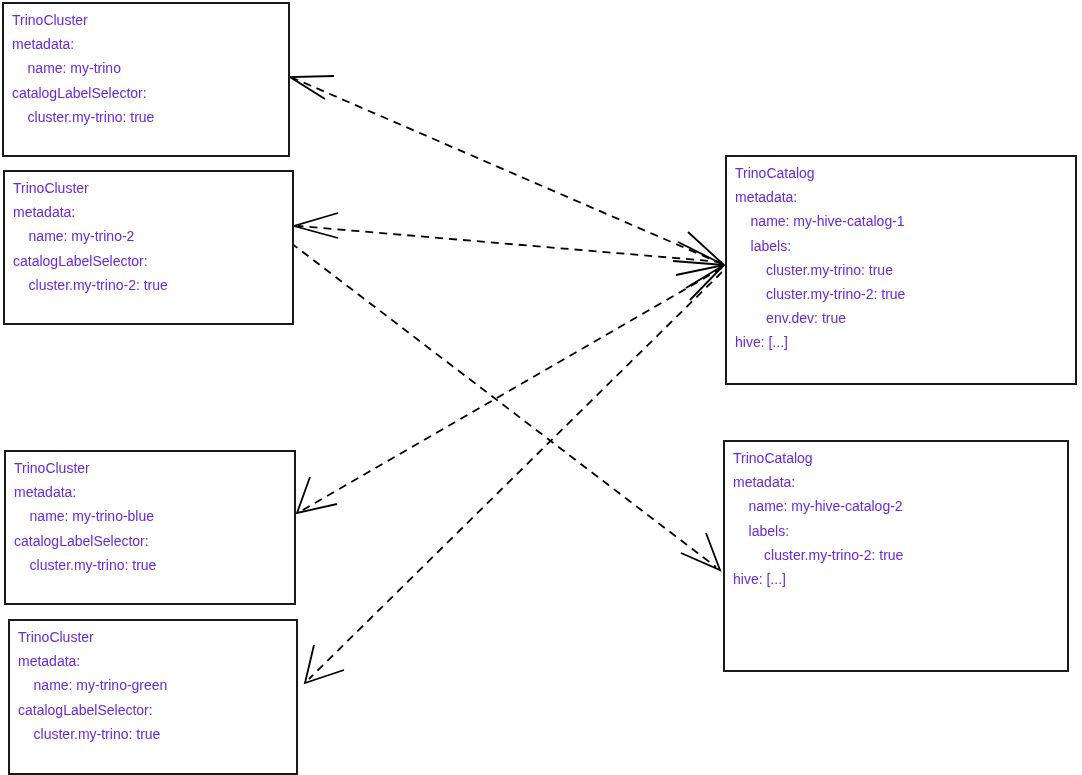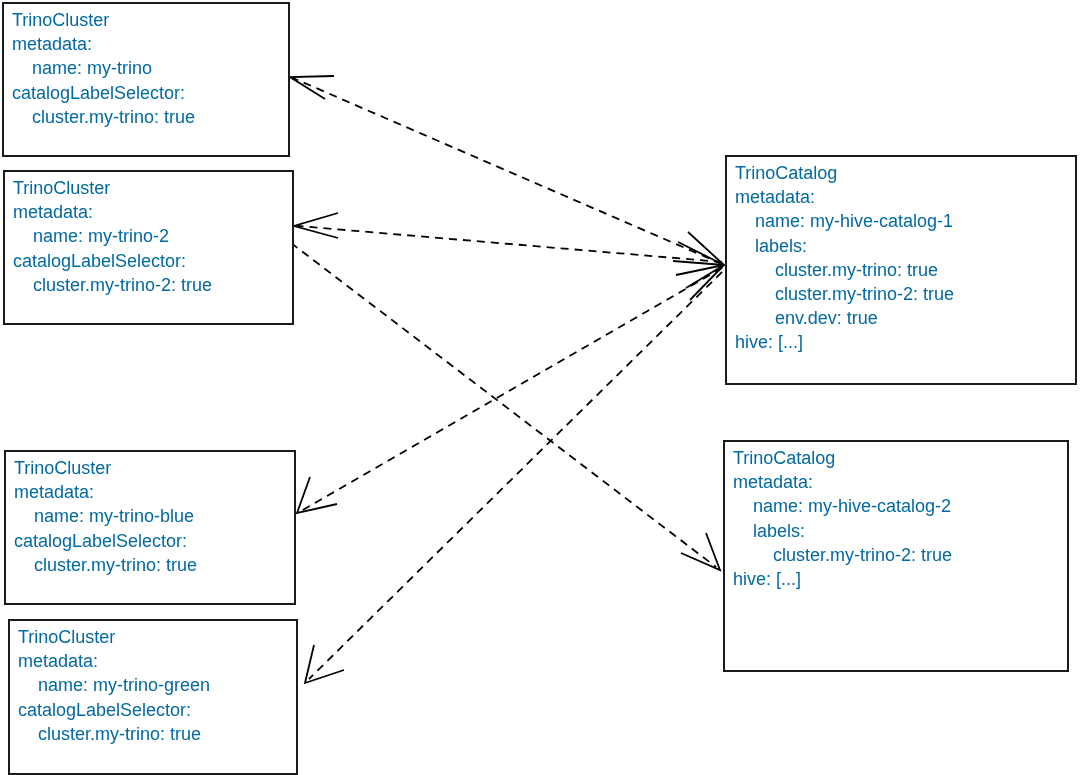--- a/index.html
+++ b/index.html
@@ -20,23 +20,23 @@
     box-sizing: border-box;
     background: #ffffff;
     border: 2px solid #1a1a1a;
     z-index: 2;
   }
   .node-text {
     position: absolute;
     left: 8px;
     top: 4px;
     right: 4px;
-    font-size: 18px;
+    font-size: 14px;
     line-height: 24.2px;
-    color: #0369a1;
+    color: #6d28d9;
     white-space: pre;
     font-family: "Liberation Sans", sans-serif;
   }
   .edge-layer {
     position: absolute;
     left: 0;
     top: 0;
     width: 1082px;
     height: 775px;
     z-index: 1;

